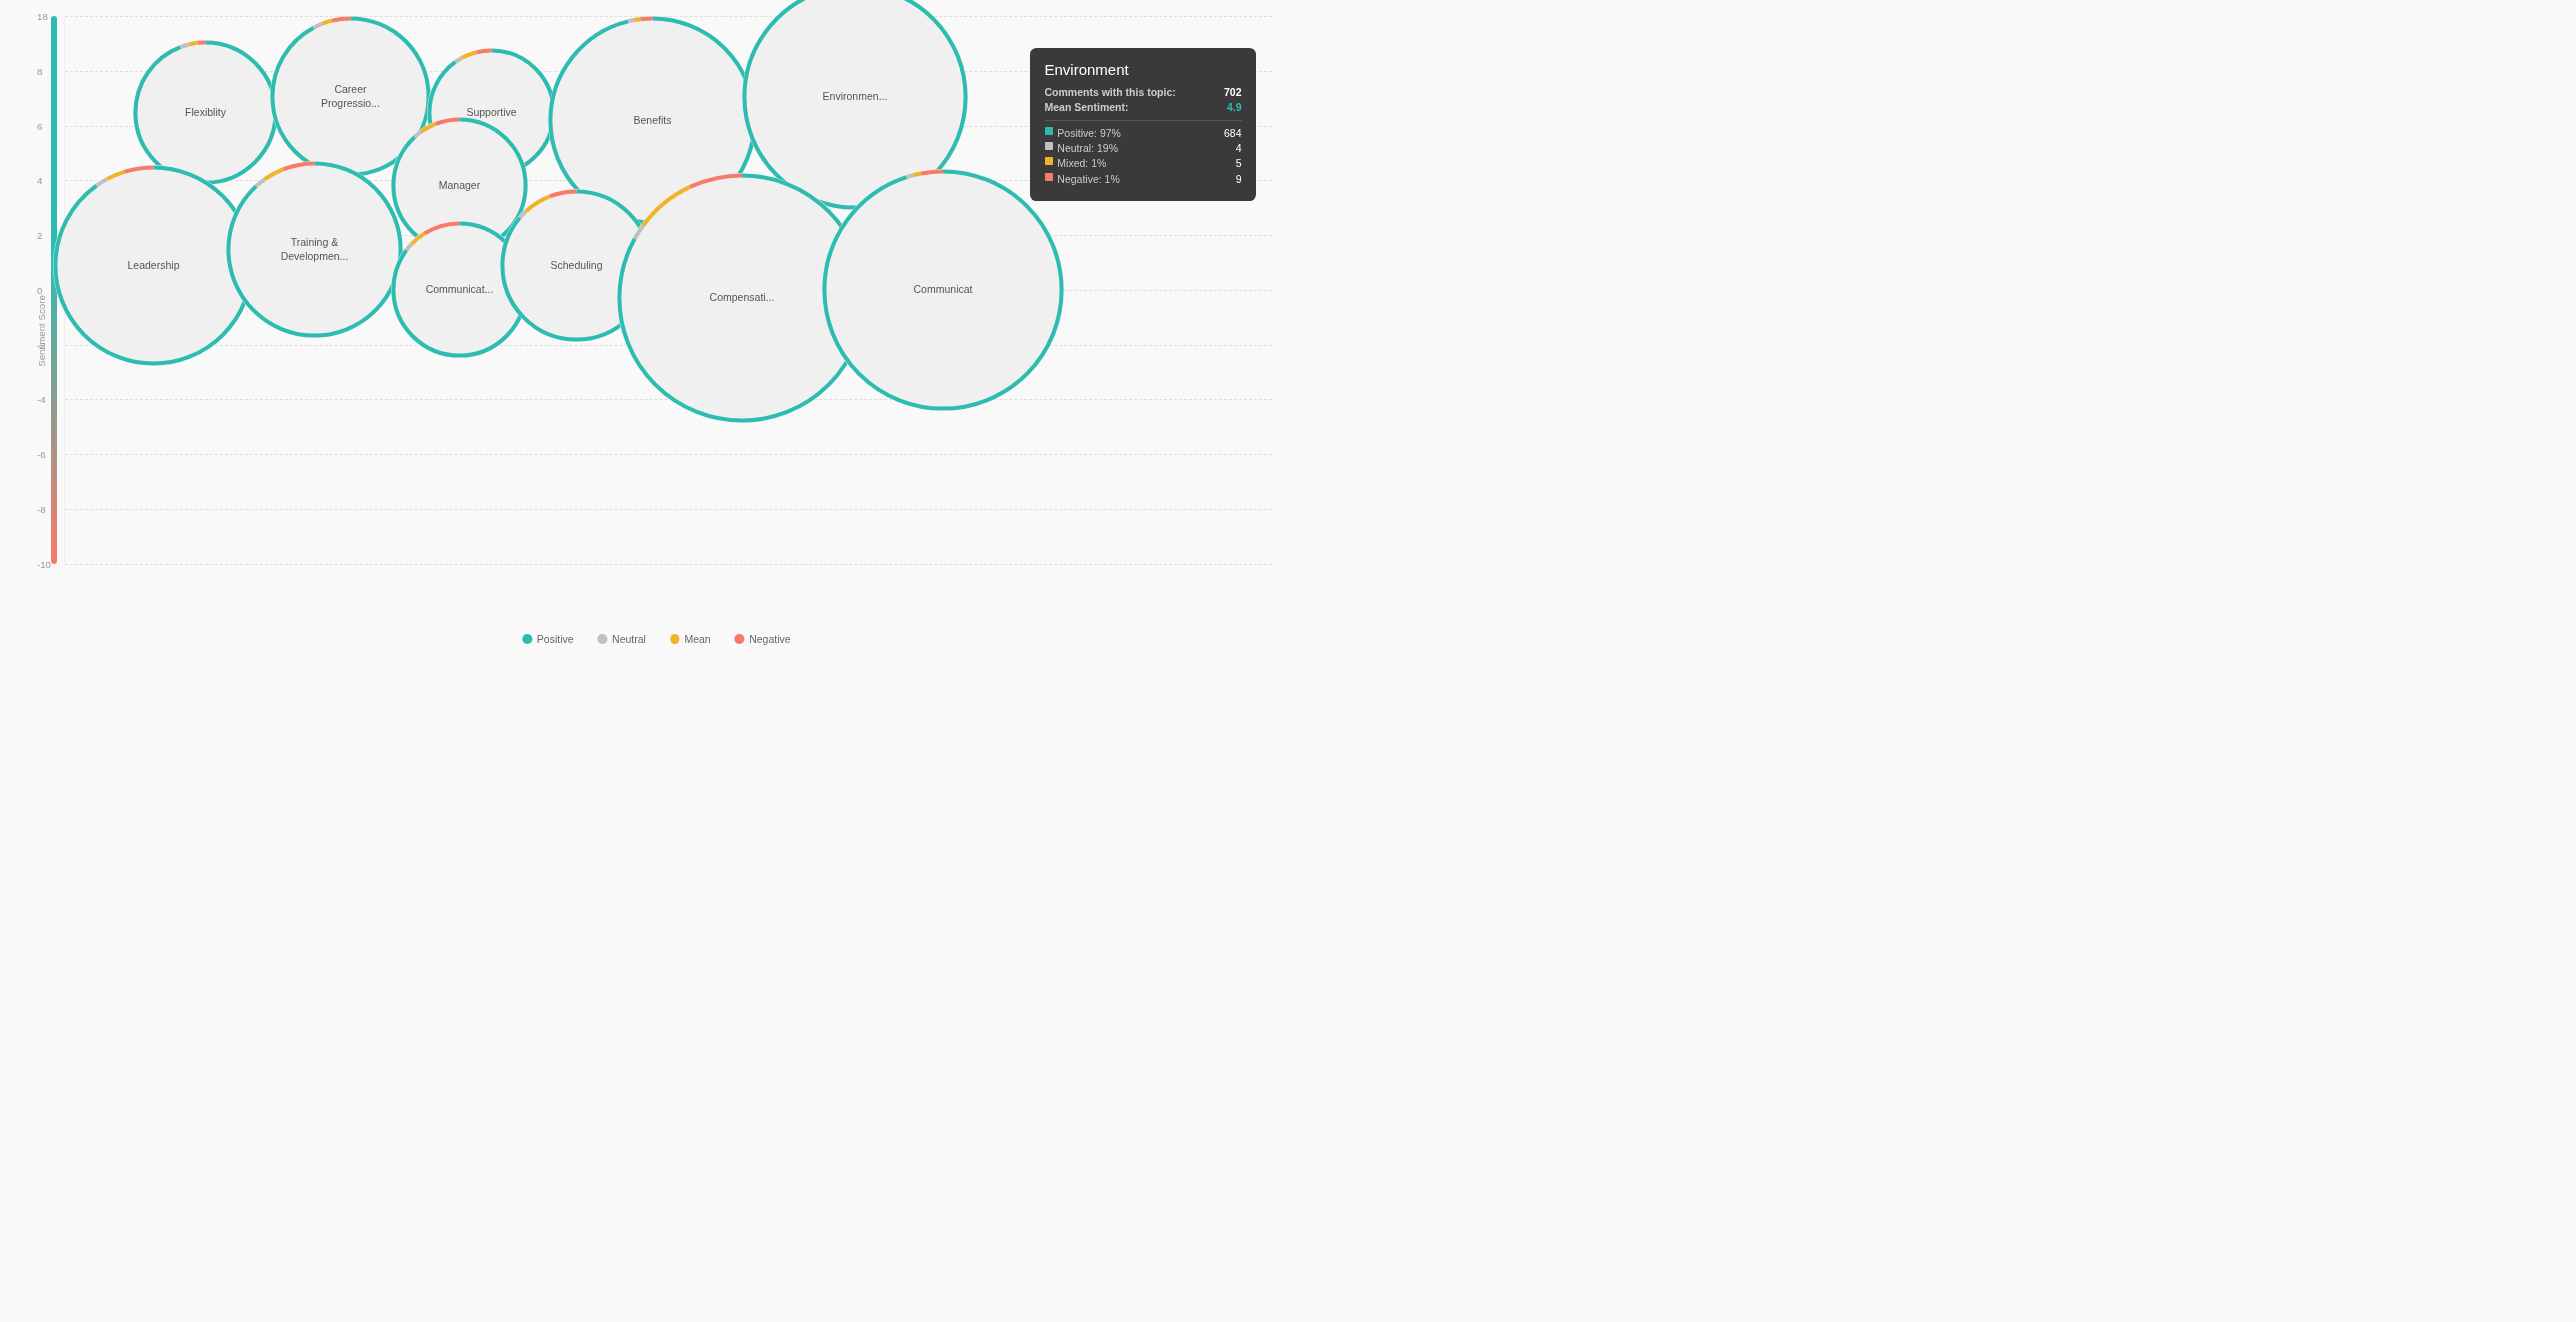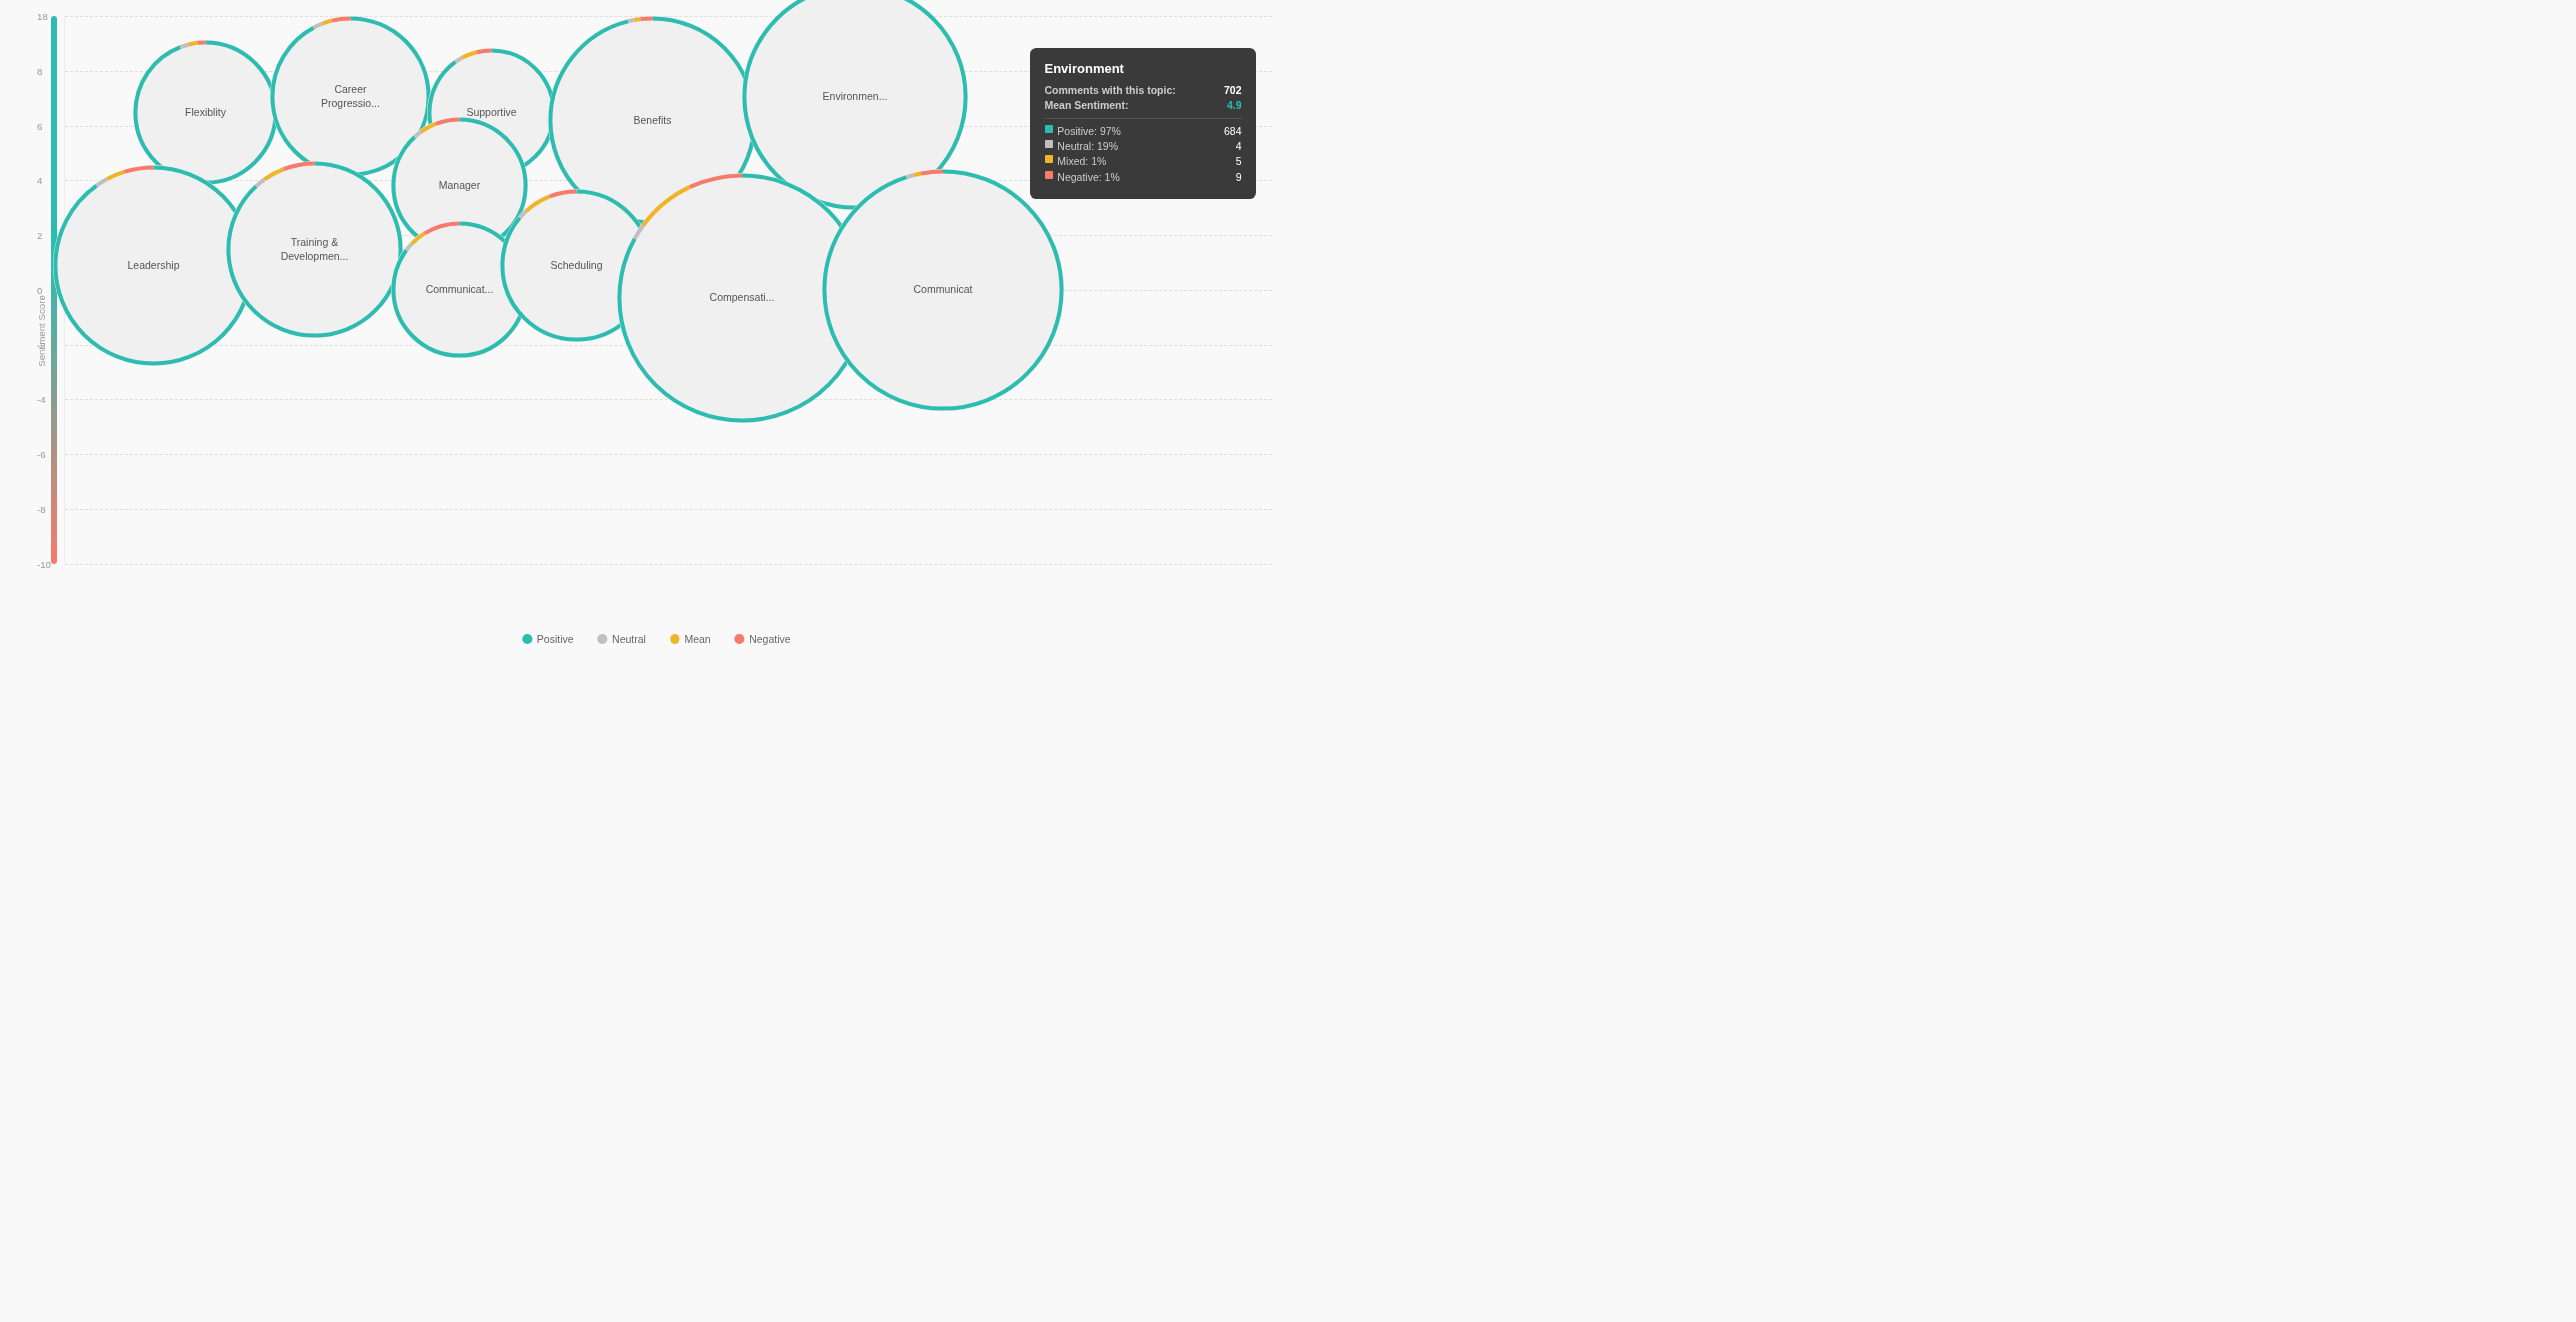--- a/index.html
+++ b/index.html
@@ -119,22 +119,22 @@
       right: 16px;
       background: #3a3a3a;
       color: #fff;
       border-radius: 6.4px;
       padding: 13px 14.5px;
       width: 226px;
       font-size: 10.5px;
       z-index: 100;
     }
     .tooltip-title {
-      font-size: 13px;
-      font-weight: 700;
+      font-size: 15px;
+      font-weight: 400;
       margin-bottom: 8px;
     }
     .tooltip-row {
       display: flex;
       justify-content: space-between;
       margin-bottom: 3.2px;
     }
     .tooltip-label { color: #ccc; font-weight: 600; }
     .tooltip-value { color: #2dbcb0; font-weight: 700; }
     .tooltip-value-white { color: #fff; font-weight: 700; }

